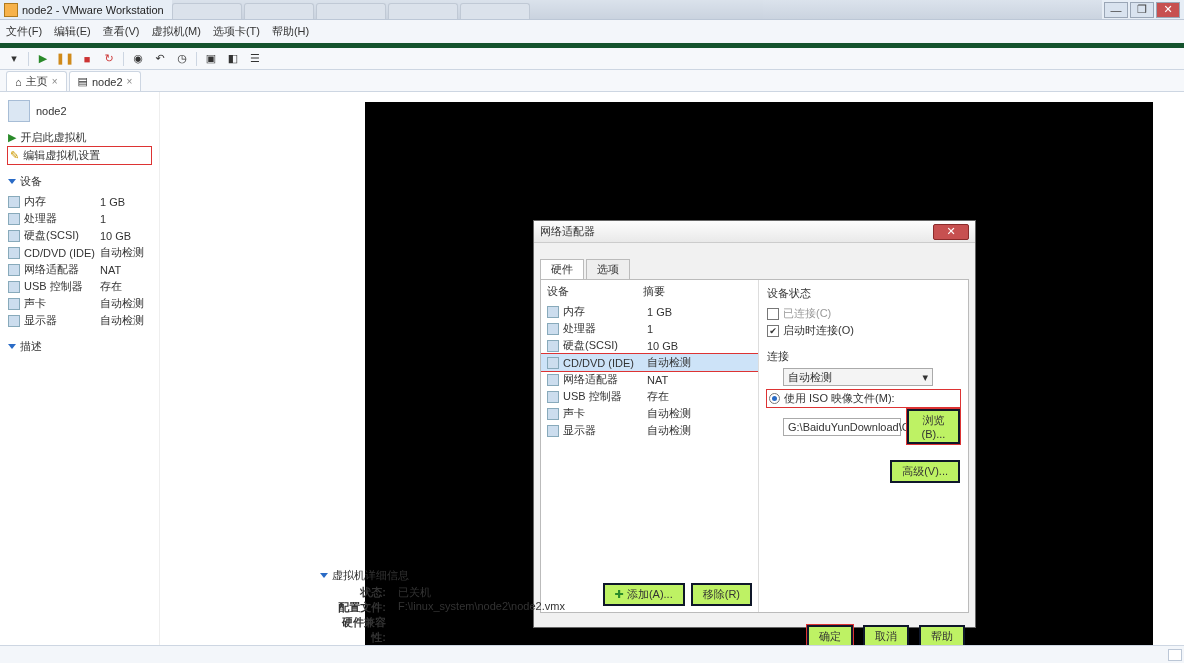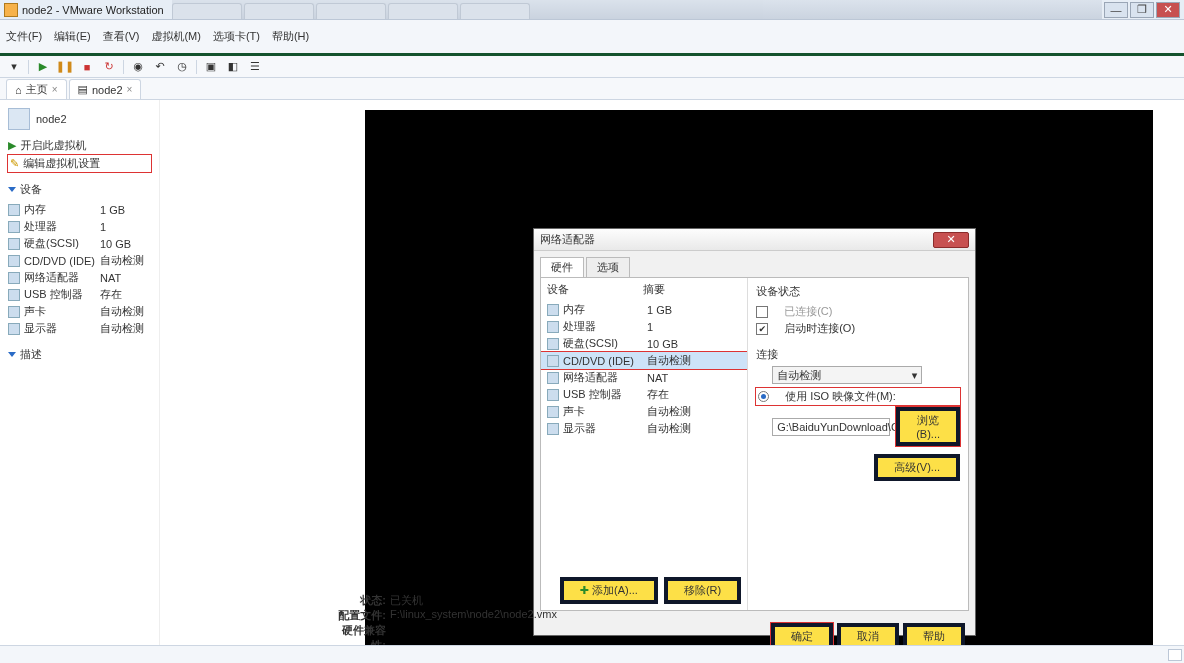--- a/index.html
+++ b/index.html
@@ -7,21 +7,21 @@
 
 .titlebar{height:20px;background:#e7eef6;border-bottom:1px solid #bcc7d6;display:flex;align-items:center;padding:0 4px}
 .titlebar .ico{width:14px;height:14px;background:#f7b24a;border:1px solid #b07a1c;margin-right:4px}
 .titlebar .ttl{flex:0 0 auto;color:#222}
 .titlebar .bgtabs{flex:1;height:100%;margin-left:8px;background:linear-gradient(#cfd7e2,#aeb9c9);display:flex;gap:2px;align-items:flex-end;opacity:.5}
 .titlebar .bgtab{height:16px;width:70px;background:#d0d7e1;border:1px solid #9aa6b6;border-bottom:none;border-radius:3px 3px 0 0}
 .winctl{display:flex}
 .winbtn{width:24px;height:16px;margin-left:2px;background:#d9e3ef;border:1px solid #9aa6b6;display:flex;align-items:center;justify-content:center;color:#444}
 .winbtn.cl{background:#c75050;color:#fff}
 
-.menubar{height:36px;background:#f3f6fa;border-bottom:3px solid #14532d;display:flex;align-items:center;padding:0 6px;gap:12px}
+.menubar{height:28px;background:#f3f6fa;border-bottom:5px solid #14532d;display:flex;align-items:center;padding:0 6px;gap:12px}
 
 .toolbar{height:22px;background:#f6f8fb;border-bottom:1px solid #cdd6e2;display:flex;align-items:center;padding:0 6px;gap:6px}
 .tbtn{width:16px;height:16px;display:flex;align-items:center;justify-content:center}
 .tsep{width:1px;height:14px;background:#cdd6e2}
 
 .doctabs{height:22px;background:#f6f8fb;border-bottom:1px solid #cdd6e2;display:flex;align-items:flex-end;padding:0 6px;gap:2px}
 .doctab{height:20px;padding:0 8px;background:#fff;border:1px solid #cdd6e2;border-bottom:none;border-radius:3px 3px 0 0;display:flex;align-items:center;gap:4px;cursor:default}
 .doctab .x{color:#888;font-size:10px}
 
 .main{display:flex;height:calc(100% - 104px)}
@@ -36,56 +36,56 @@
 .devrow{display:flex;align-items:center;gap:4px;padding:1px 0}
 .devrow .di{width:12px;height:12px;background:#cde;border:1px solid #8ab}
 .devrow .dn{width:72px}
 .content{flex:1;position:relative;padding:10px}
 .blackbox{position:absolute;left:205px;top:10px;width:788px;height:570px;background:#000}
 
 .dlg{position:absolute;left:373px;top:128px;width:443px;height:408px;background:#f1f1f1;border:1px solid #666;box-shadow:2px 2px 8px rgba(0,0,0,.35)}
 .dlg .dtitle{height:22px;background:linear-gradient(#fdfdfd,#e9e9e9);border-bottom:1px solid #ccc;display:flex;align-items:center;padding:0 6px}
 .dlg .dtitle .sp{flex:1}
 .dlg .closebtn{width:36px;height:16px;background:#c75050;color:#fff;display:flex;align-items:center;justify-content:center;border:1px solid #8b2b2b;border-radius:2px}
-.tabs{display:flex;margin:6px 6px 0}
+.tabs{display:flex;margin:16px 6px 0}
 .tab{padding:2px 10px;border:1px solid #bbb;border-bottom:none;background:#eee;margin-right:2px}
 .tab.act{background:#fff}
 .tabpage{margin:0 6px 6px;border:1px solid #bbb;background:#fff;height:334px;display:flex}
 .hwlist{width:218px;border-right:1px solid #ddd;display:flex;flex-direction:column}
 .hwhead{display:flex;padding:4px 6px;color:#666}
 .hwhead .c1{width:96px}
 .hwrows{flex:1;overflow:auto}
 .hwrow{display:flex;align-items:center;padding:1px 6px;gap:4px}
 .hwrow.sel{background:#cde3f8}
 .hwrow.mark{outline:1px solid #d33}
 .hwrow .hi{width:12px;height:12px;background:#cde;border:1px solid #8ab}
 .hwrow .hn{width:80px}
 .hwbtns{display:flex;gap:6px;justify-content:flex-end;padding:6px}
-.btn{padding:2px 16px;background:#fde047;border:4px solid #0f172a;cursor:pointer}
+.btn{padding:2px 10px;background:#bef264;border:2px solid #0f172a;cursor:pointer}
 .right{flex:1;padding:6px 8px}
 .grp{margin-bottom:10px}
 .grp .gt{color:#333;margin-bottom:4px}
-.chk,.rad{display:flex;align-items:center;gap:16px;padding:1px 0}
+.chk,.rad{display:flex;align-items:center;gap:4px;padding:1px 0}
 .chkbx{width:12px;height:12px;border:1px solid #777;background:#fff;display:flex;align-items:center;justify-content:center;font-size:9px}
 .radbx{width:11px;height:11px;border:1px solid #777;border-radius:50%;background:#fff;display:flex;align-items:center;justify-content:center}
 .radbx.on::after{content:"";width:5px;height:5px;background:#2a6bc6;border-radius:50%}
 .radhot{outline:1px solid #d33;padding:1px 2px}
 .combo{width:150px;height:18px;border:1px solid #aaa;background:#f4f4f4;padding:0 4px;display:flex;align-items:center;color:#888}
 .combo .ar{margin-left:auto}
 .pathrow{display:flex;gap:6px;margin:2px 0 0 16px;align-items:center}
 .pathbox{width:118px;height:18px;border:1px solid #aaa;background:#fff;padding:0 4px;display:flex;align-items:center}
 .pathbox .ar{margin-left:auto;color:#555}
 .browse{outline:1px solid #d33}
-.advrow{display:flex;justify-content:flex-end;margin-top:8px}
-.dlgbtns{display:flex;gap:4px;justify-content:flex-end;padding:6px 10px}
+.advrow{display:flex;justify-content:flex-end;margin-top:16px}
+.dlgbtns{display:flex;gap:10px;justify-content:flex-end;padding:6px 10px}
 .okhot{outline:1px solid #d33}
 
 .details{position:absolute;left:160px;bottom:6px}
 .details .hsec{margin:0 0 2px}
-.drow{display:flex;gap:4px;padding:0 0 0 12px}
+.drow{display:flex;gap:12px;padding:0 0 0 12px}
 .drow .lab{font-weight:bold;width:54px;text-align:right}
 .statusbar{position:absolute;left:0;right:0;bottom:0;height:18px;border-top:1px solid #cdd6e2;background:#f3f6fa}
 .statusbar .corner{position:absolute;right:2px;bottom:2px;width:14px;height:12px;border:1px solid #bcc7d6;background:#fff}
 </style>
 </head>
 <body>
 
 <div class="titlebar">
   <div class="ico"></div>
   <div class="ttl">node2 - VMware Workstation</div>
@@ -315,20 +315,24 @@
         </div>
       </div>
       <div class="dlgbtns">
         <button class="btn okhot">确定</button>
         <button class="btn">取消</button>
         <button class="btn">帮助</button>
       </div>
     </div>
 
     <div class="details">
+      <div class="hsec">
+        <span class="dtri"></span>
+        <span>虚拟机详细信息</span>
+      </div>
       <div id="detail-rows">
           <div class="drow">
             <span class="lab">状态:</span>
             <span>已关机</span>
           </div>
           <div class="drow">
             <span class="lab">配置文件:</span>
             <span>F:\linux_system\node2\node2.vmx</span>
           </div>
           <div class="drow">

